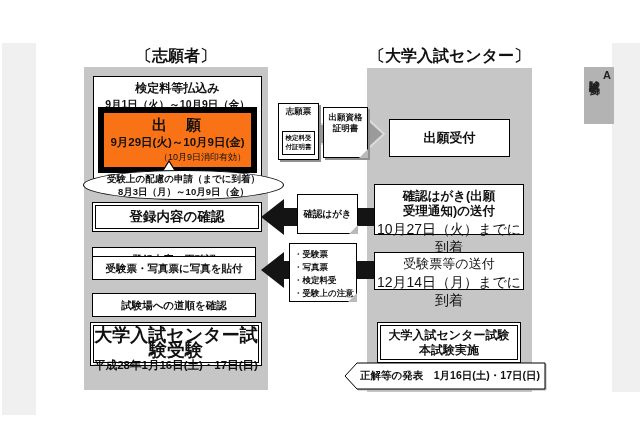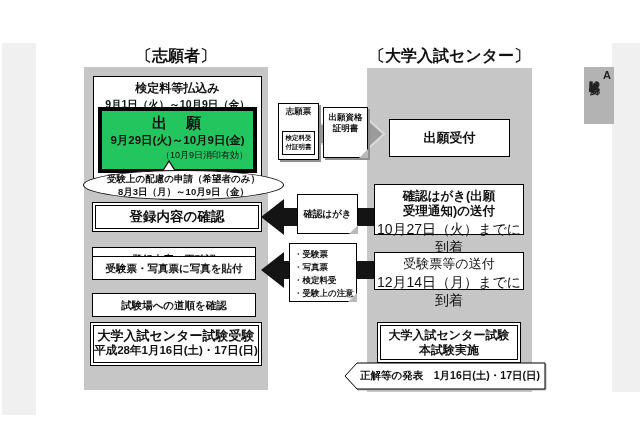--- a/index.html
+++ b/index.html
@@ -24,37 +24,37 @@
   
   .gray-col { background:#c6c6c6; z-index:1; }
 
   .box { background:#fff; border:1px solid #000; z-index:2; }
   .dbl::before { content:""; position:absolute; inset:2px; border:1px solid #000; pointer-events:none; }
 
   
   .payment-box { left:93px; top:76px; width:169px; height:103px; }
   .payment-title { margin-top:3px; font-size:12px; font-weight:bold; text-align:center; }
   .payment-period { font-size:10.5px; font-weight:bold; text-align:center; margin-top:1px; }
-  .application-box { position:absolute; left:4px; top:30px; right:4px; bottom:5px; border:4px solid #000000; background:#22c55e; }
+  .application-box { position:absolute; left:4px; top:30px; right:4px; bottom:5px; border:6px solid #000000; background:#f97316; }
   .application-title { margin-top:3px; font-size:15px; font-weight:bold; text-align:center; letter-spacing:2px; }
   .application-period { font-size:11.5px; font-weight:bold; text-align:center; }
   .application-note { font-size:9px; text-align:right; padding-right:5px; margin-top:1px; }
 
   .bubble-tail { left:150px; top:160px; z-index:4; }
   .bubble { left:83px; top:170px; width:201px; height:30px; background:#fff; border:1px solid #000;
     border-radius:50%; z-index:5; padding-top:2px; }
   .bubble div { font-size:9.5px; font-weight:bold; text-align:center; line-height:12.5px; }
 
   .confirm-box { left:92px; top:202px; width:170px; height:30px; }
   .confirm-box span { display:block; line-height:28px; text-align:center; font-size:13.5px; font-weight:bold; }
 
   .check-row { left:92px; width:164px; height:24px; line-height:22px; font-size:10.5px; font-weight:bold; text-align:center; }
 
   .exam-box-l { left:90px; top:322px; width:172px; height:44px; }
-  .exam-box-l .t1 { margin-top:5px; font-size:13px; font-weight:bold; text-align:center; line-height:15px; }
+  .exam-box-l .t1 { margin-top:5px; font-size:18px; font-weight:bold; text-align:center; line-height:15px; }
   .exam-box-l .t2 { font-size:11.5px; font-weight:bold; text-align:center; line-height:15px; }
 
   
   .doc { background:#fff; border:1px solid #000; z-index:3; }
   .shadow { box-shadow:2px 2px 0 #909090; }
   .fold::after { content:""; position:absolute; right:-1px; bottom:-1px;
     border-style:solid; border-width:0 0 9px 9px; border-color:transparent transparent #b9b9b9 transparent; }
   .doc-appform { left:278px; top:103px; width:41px; height:57px; }
   .doc-appform .t { margin-top:2px; font-size:8.5px; font-weight:bold; text-align:center; }
   .receipt-box { position:absolute; left:3px; top:27px; width:33px; height:24px; border:1px solid #000; padding-top:2px; }
@@ -108,21 +108,21 @@
     <div class="application-title">出　願</div>
     <div class="application-period">9月29日(火)～10月9日(金)</div>
     <div class="application-note">（10月9日消印有効）</div>
   </div>
 </div>
 
 <svg class="abs bubble-tail" width="40" height="26">
   <polygon points="19,1 4,25 34,25" fill="#ffffff" stroke="#000" stroke-width="1.2"></polygon>
 </svg>
 <div class="abs bubble">
-  <div>受験上の配慮の申請（希望者のみ）</div>
+  <div>受験上の配慮の申請（までに到着）</div>
   <div>8月3日（月）～10月9日（金）</div>
 </div>
 
 <div class="abs box dbl confirm-box">
   <span>登録内容の確認</span>
 </div>
 
 <div class="abs box check-row" style="top:247px;">登録内容の再確認</div>
 <div class="abs box check-row" style="top:256px;">受験票・写真票に写真を貼付</div>
 <div class="abs box check-row" style="top:293px;">試験場への道順を確認</div>

